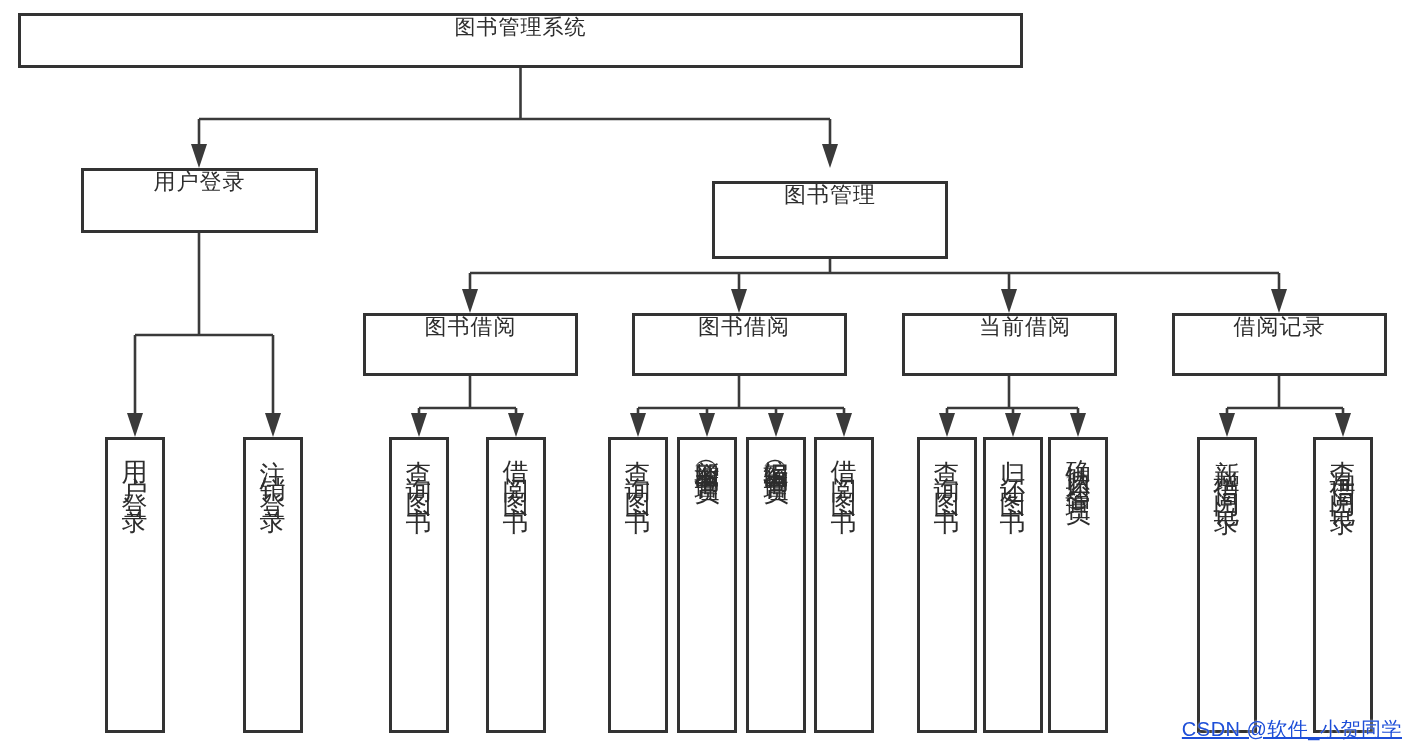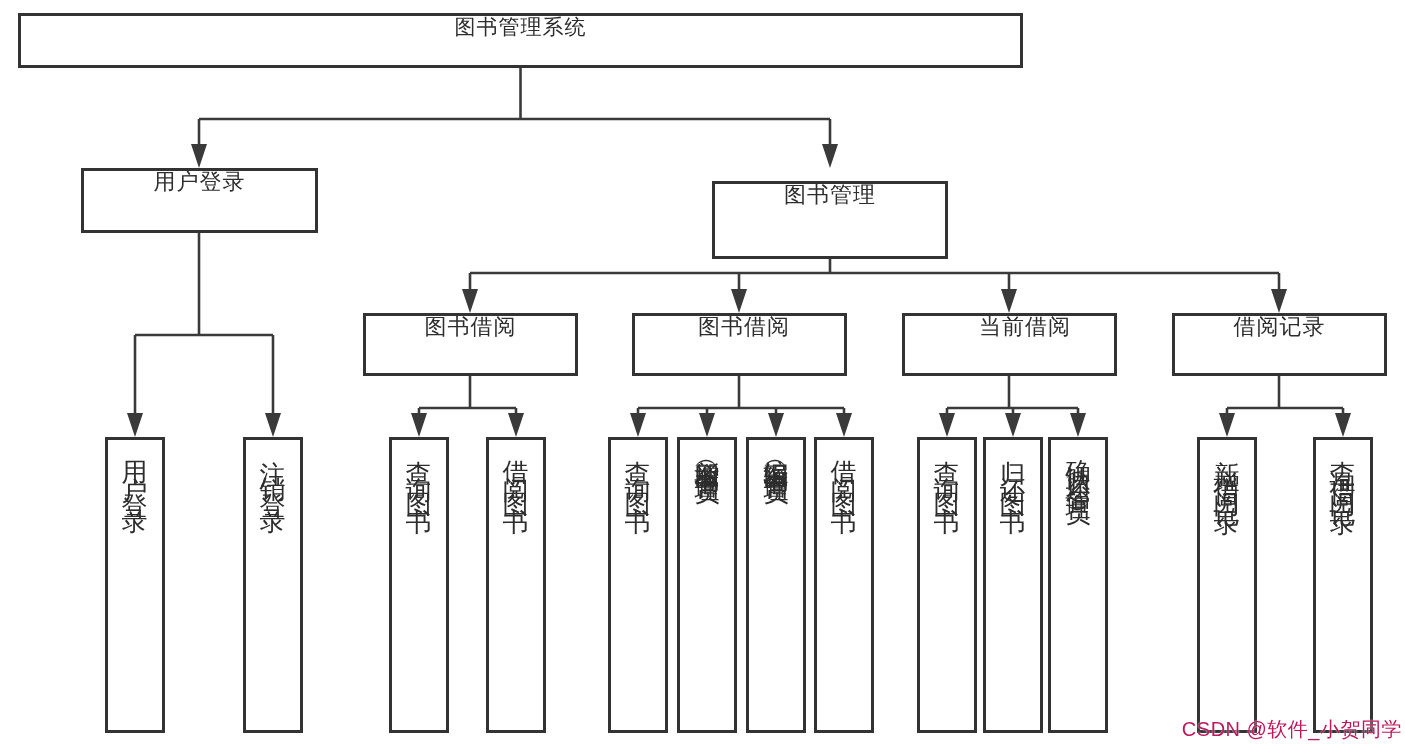--- a/index.html
+++ b/index.html
@@ -47,25 +47,26 @@
   .l3{left:389px;}  .l4{left:486px;}
   .l5{left:608px;}  .l6{left:677px;}
   .l7{left:746px;}  .l8{left:814px;}
   .l9{left:917px;}  .l10{left:983px;}
   .l11{left:1048px;}
   .l12{left:1197px;} .l13{left:1313px;}
   #watermark{
     position:absolute;
     right:3px;top:716px;
     font-size:20px;
-    color:#be185d;
+    color:#1d4ed8;
     letter-spacing:0.5px;
     z-index:5;
     white-space:nowrap;
     text-shadow:0 0 2px #ffffff;
+    text-decoration:underline;
   }
   .cline{stroke:#3a3a3a;stroke-width:2.6;fill:none;}
   .ahead{fill:#3a3a3a;stroke:none;}
 </style>
 </head>
 <body>
 
 <div id="canvas">
 
   <svg id="connectors" viewBox="0 0 1405 747" xmlns="http://www.w3.org/2000/svg">

